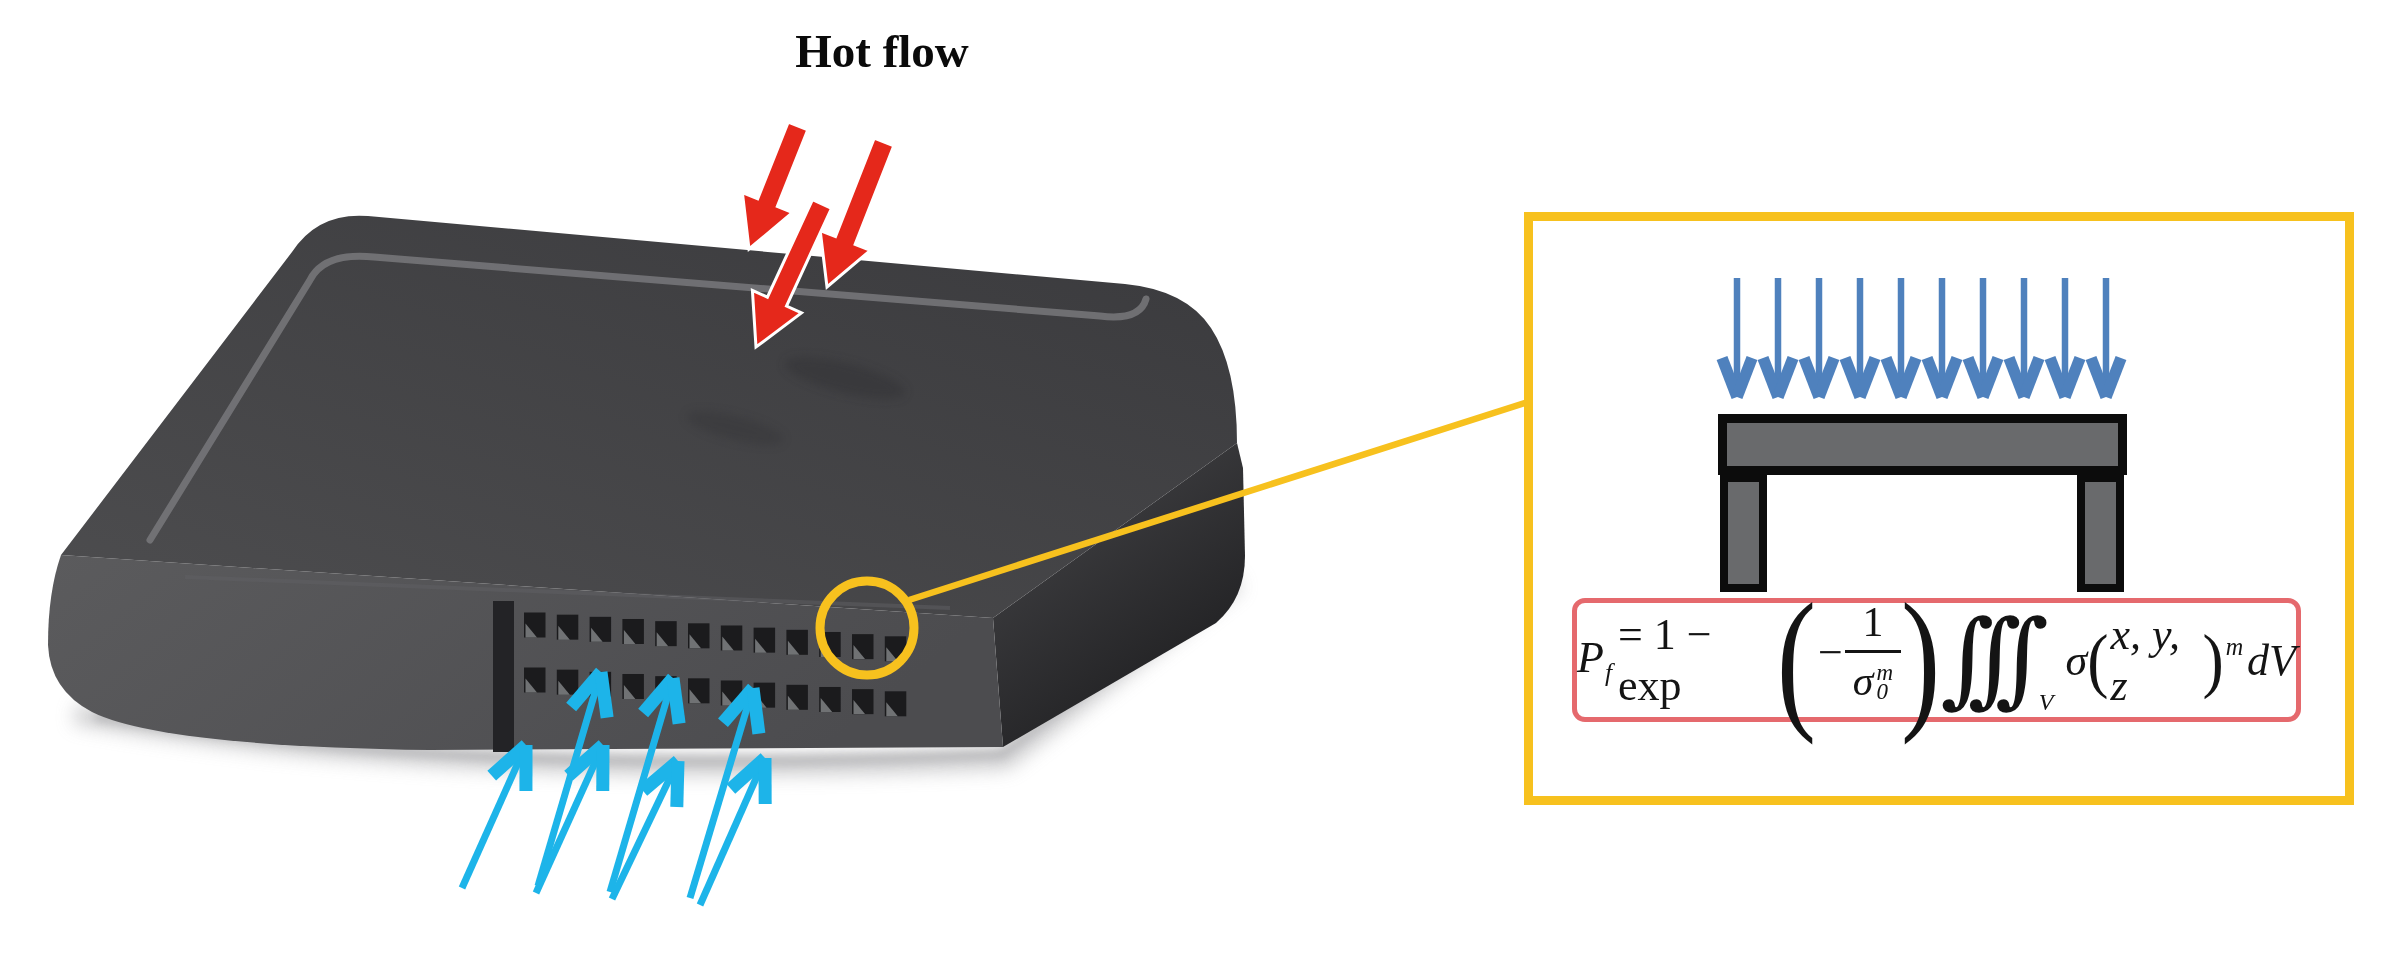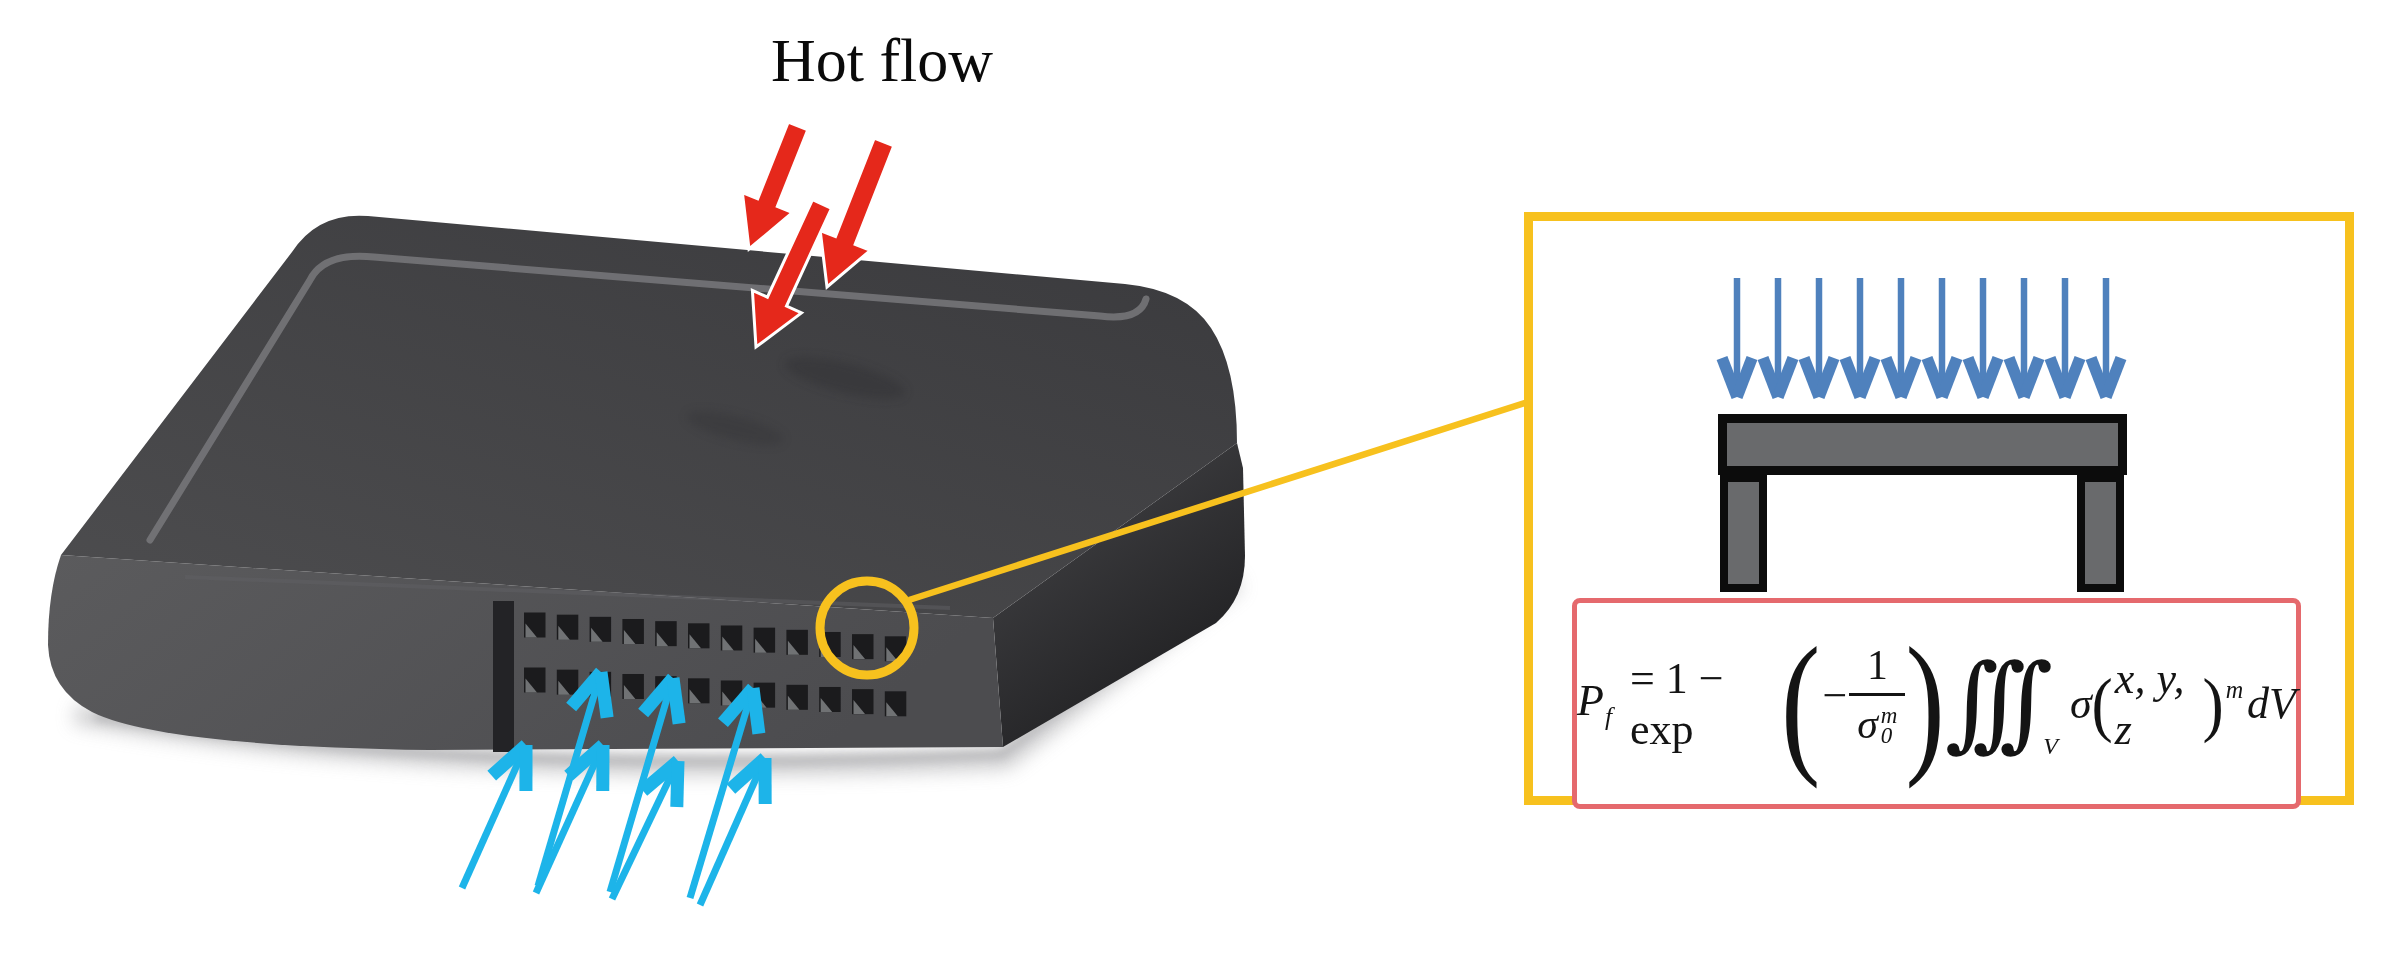--- a/index.html
+++ b/index.html
@@ -1,41 +1,41 @@
 <!DOCTYPE html>
 <html style="--hot_arrow: #e5281b; --cold_arrow: #1db4e9; --pressure_arrow: #4f81bd; --highlight: #f7c11e; --formula_border: #e5696d; --channel_fill: #696a6c; --channel_border: #0c0c0c; --slab_top: #434345; --slab_front: #545456; --slab_side: #2c2c2e; --hole_color: #1b1b1d; --text: #0a0a0a;"><head>
 <meta charset="utf-8">
 <style>
   html,body{margin:0;padding:0;background:#fff}
   .stage{position:relative;width:2400px;height:969px;background:#ffffff;overflow:hidden;
          font-family:"Liberation Serif","DejaVu Serif",serif;}
   .scene{position:absolute;left:0;top:0;width:2400px;height:969px}
-  .fig-label{position:absolute;transform:translateX(-50%);font-weight:normal;font-size:62px;
+  .fig-label{position:absolute;transform:translateX(-50%);font-weight:bold;font-size:47px;
              color:var(--text,#0a0a0a);white-space:nowrap;line-height:1.1}
   #hotLabel{left:882px;top:26px}
   #coldLabel{left:594px;top:882px}
 
   
   .inset{position:absolute;left:1524px;top:212px;width:830px;height:593px;box-sizing:border-box;
          border:9px solid var(--highlight,#f7c11e);background:#fff}
   .inset .pa{position:absolute;left:0;top:0;width:812px;height:575px}
   .ch{position:absolute;box-sizing:border-box;background:var(--channel_fill,#696a6c)}
   #chBar {left:185px;top:193px;width:409px;height:61px;border:9px solid var(--channel_border,#0c0c0c)}
   #chLegL{left:187px;top:253px;width:47px;height:118px;border:8px solid var(--channel_border,#0c0c0c)}
   #chLegR{left:544px;top:253px;width:47px;height:118px;border:8px solid var(--channel_border,#0c0c0c)}
-  .fbox{position:absolute;left:39px;top:377px;width:729px;height:211px;box-sizing:border-box;
-        border:5px solid var(--formula_border,#e5696d);border-radius:8px;background:#fff}
+  .fbox{position:absolute;left:39px;top:377px;width:729px;height:124px;box-sizing:border-box;
+        border:5px solid var(--formula_border,#e5696d);border-radius:13px;background:#fff}
 
   
   .formula{display:flex;height:100%;align-items:center;justify-content:center;
            font-size:44px;color:#141414;font-style:italic}
   .it{font-style:italic}
   .rm{font-style:normal}
   .fsub{font-size:0.58em;font-style:italic;margin-left:1px}
-  .eq{margin:0 6px 0 18px}
+  .eq{margin:0 6px 0 6px}
   .bigp{font-style:normal;display:inline-block;font-size:118px;line-height:0;vertical-align:middle;
         transform:scaleY(1.32);transform-origin:center;margin:0 -2px}
   .minus{display:inline-block;margin:0 0 0 4px;transform:translateY(-8px)}
   .frac{display:inline-flex;flex-direction:column;align-items:center;vertical-align:middle;
         transform:translateY(-8px);margin:0 2px}
   .frac .num{font-size:0.95em;padding:0 12px 6px;line-height:1}
   .frac .den{border-top:3px solid #141414;padding:8px 8px 0;line-height:1;font-size:0.95em;
              display:flex;align-items:flex-start}
   .stack{display:inline-flex;flex-direction:column;line-height:0.85;font-size:0.55em;
          margin-left:3px;transform:translateY(2px);font-style:italic}

